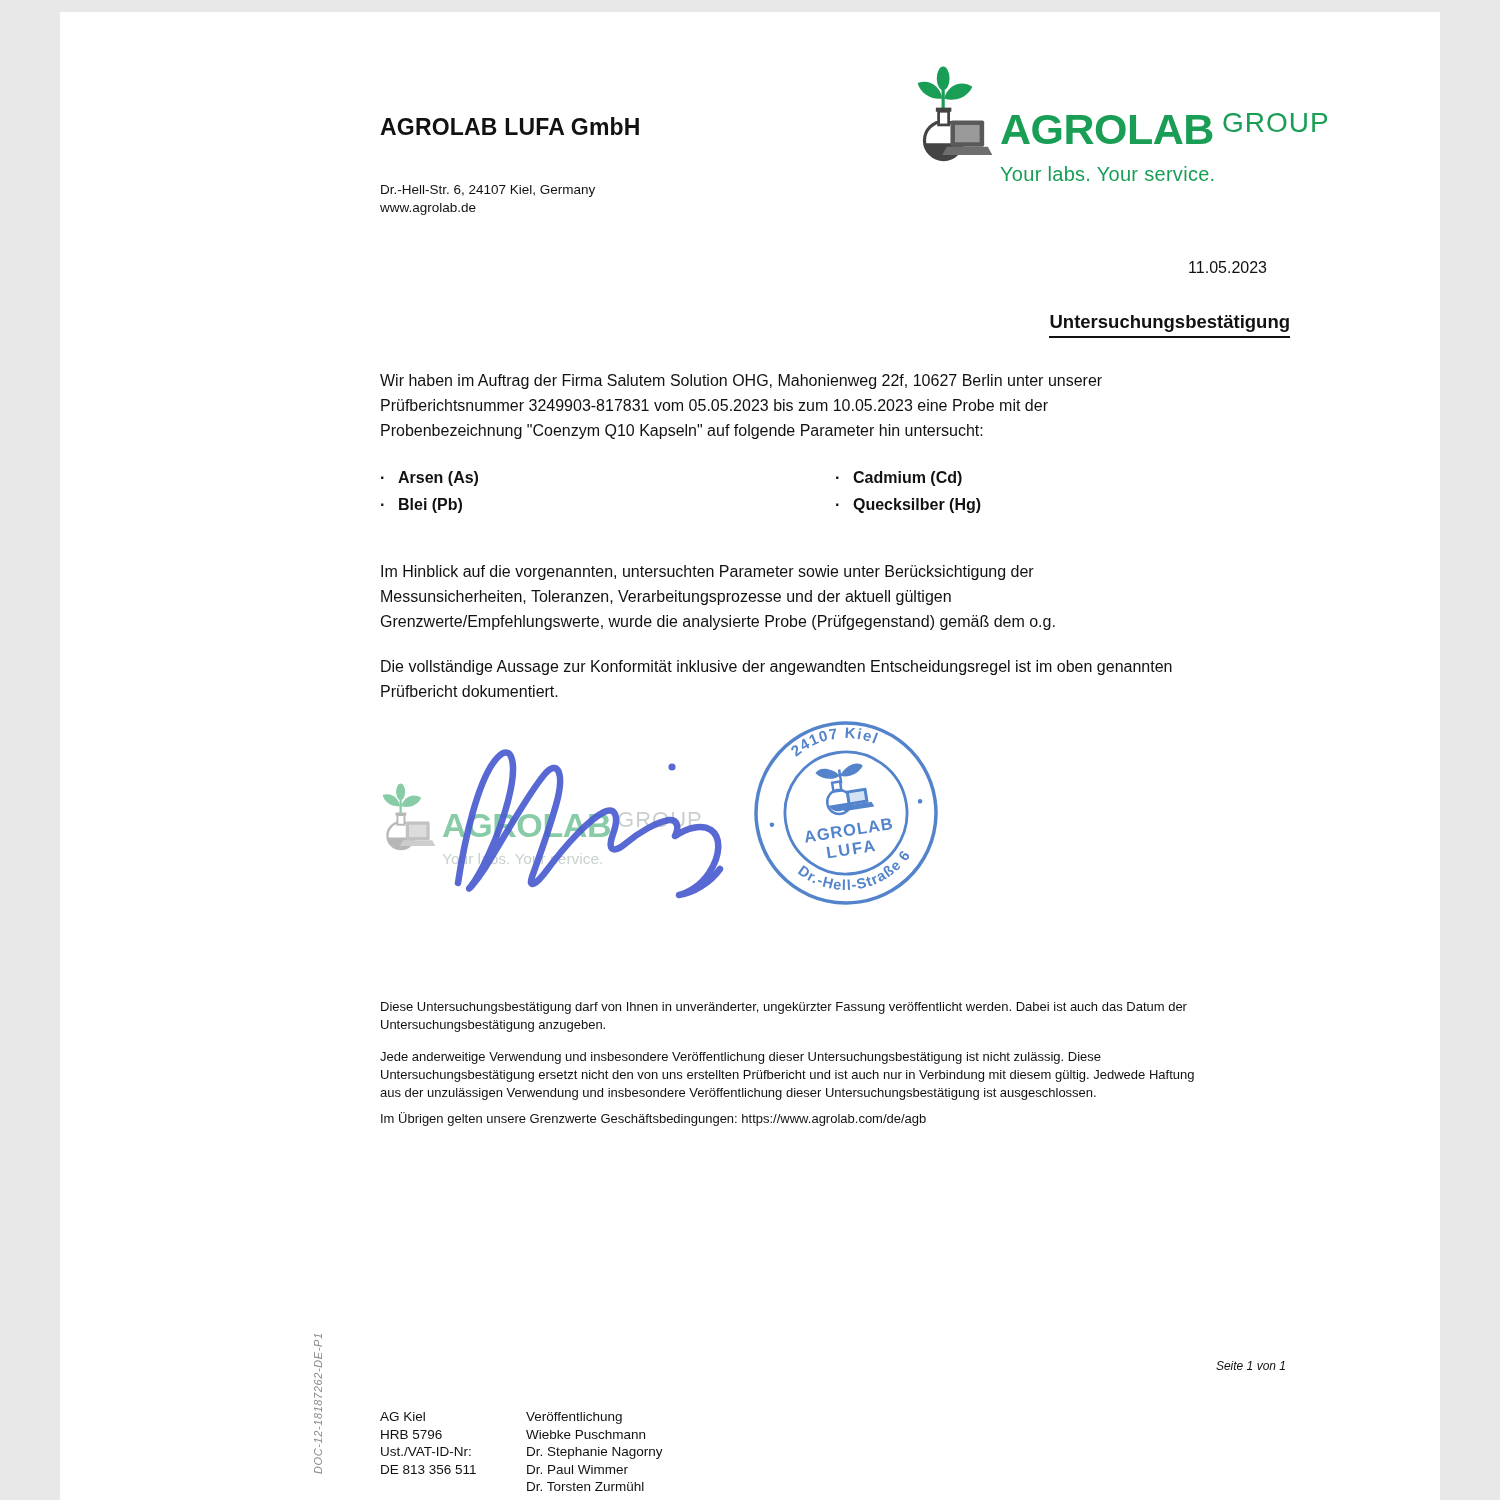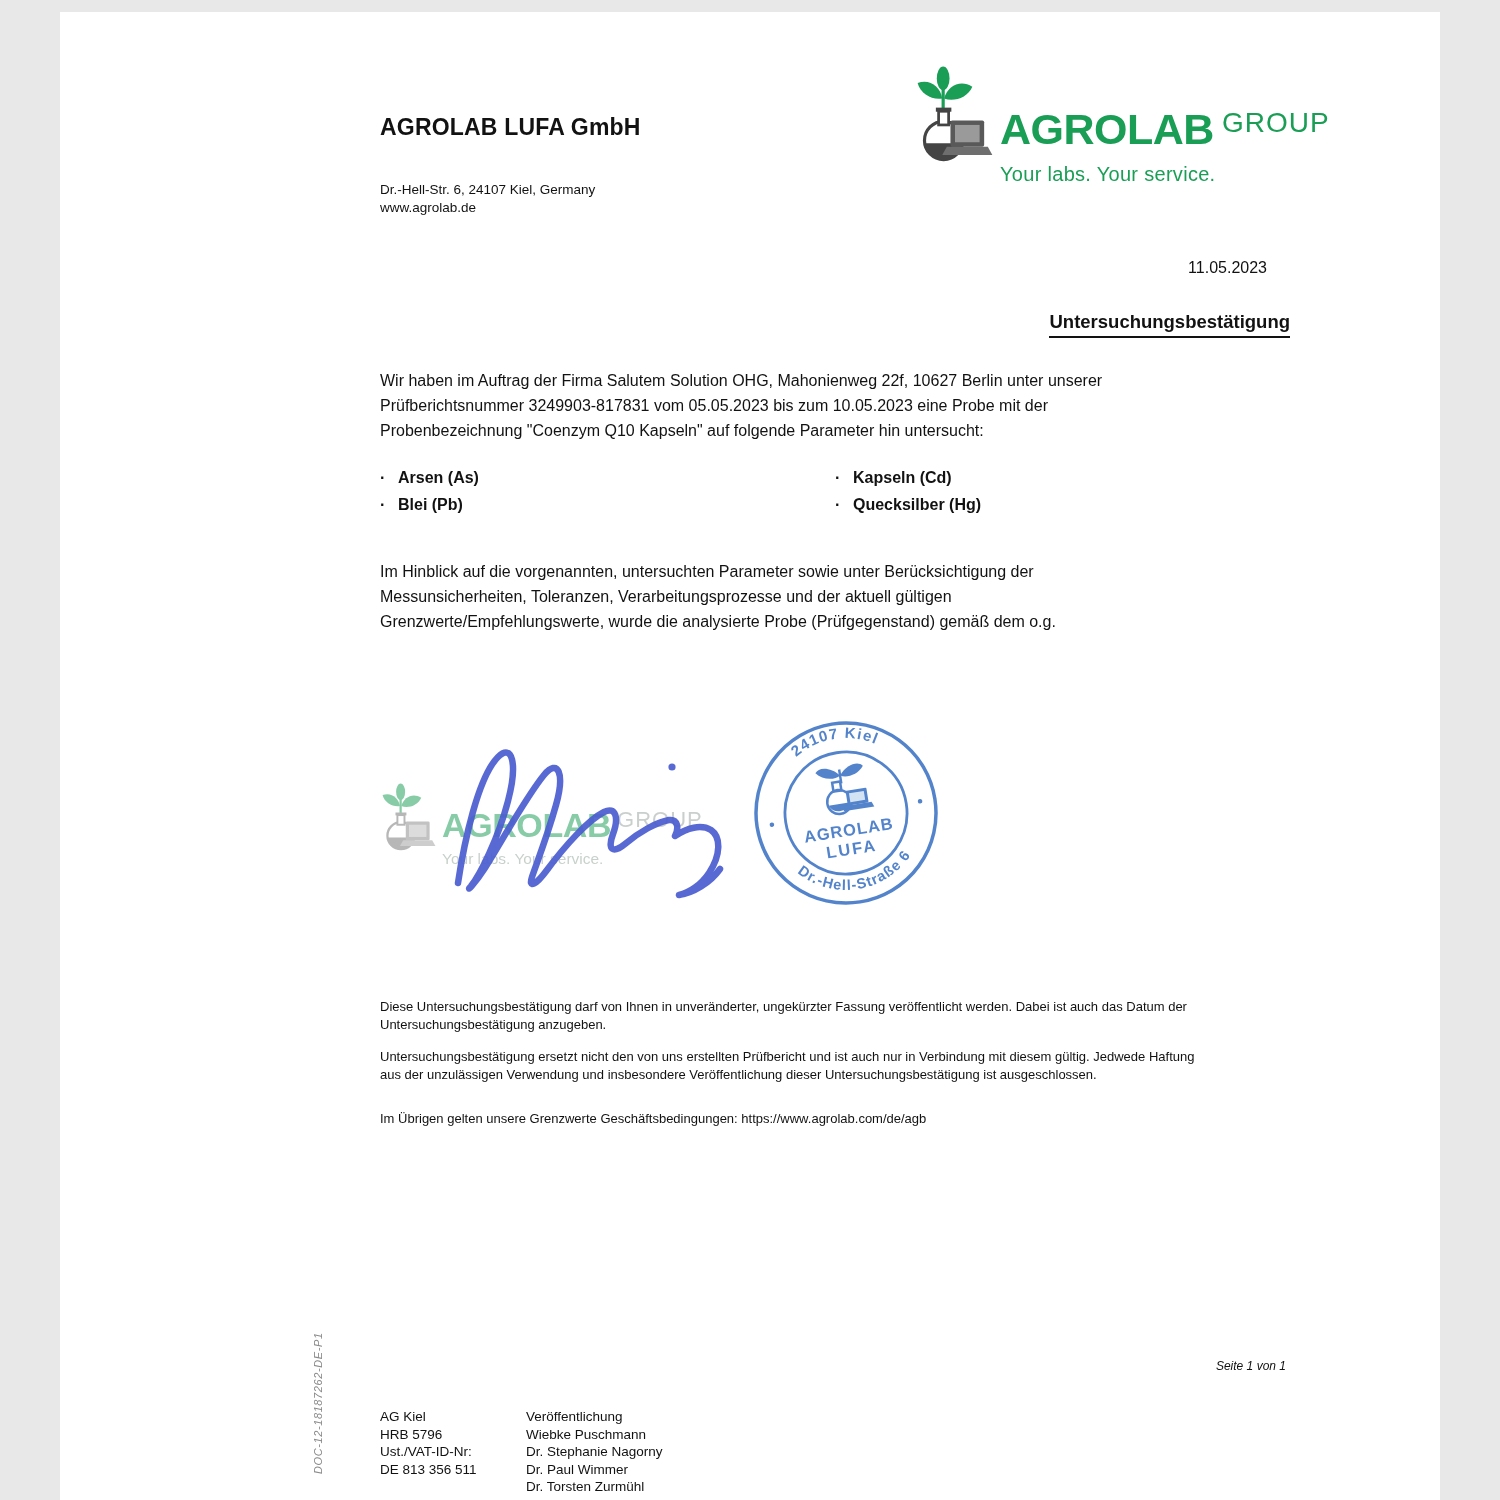--- a/index.html
+++ b/index.html
@@ -109,36 +109,40 @@
           <span>Arsen (As)</span>
         </div>
         <div class="param-row">
           <span class="bullet">·</span>
           <span>Blei (Pb)</span>
         </div>
       </div>
       <div class="param-col">
         <div class="param-row">
           <span class="bullet">·</span>
-          <span>Kapseln (Cd)</span>
+          <span>Cadmium (Cd)</span>
         </div>
         <div class="param-row">
           <span class="bullet">·</span>
           <span>Quecksilber (Hg)</span>
         </div>
       </div>
     </div>
   </div>
 
   <div class="abs bodytext conclusion">
     <div>Im Hinblick auf die vorgenannten, untersuchten Parameter sowie unter Berücksichtigung der</div>
     <div>Messunsicherheiten, Toleranzen, Verarbeitungsprozesse und der aktuell gültigen</div>
     <div>Grenzwerte/Empfehlungswerte, wurde die analysierte Probe (Prüfgegenstand) gemäß dem o.g.</div>
   </div>
 
+  <div class="abs bodytext conformity">
+    <div>Die vollständige Aussage zur Konformität inklusive der angewandten Entscheidungsregel ist im oben genannten</div>
+    <div>Prüfbericht dokumentiert.</div>
+  </div>
 
   <div class="abs watermark">
     <svg class="wm-icon" viewBox="0 0 90 110">
       <path d="M32 22 L32 54" stroke="#1A9E56" stroke-width="3.5" fill="none"></path>
       <ellipse cx="32" cy="16" rx="7" ry="13" fill="#1A9E56"></ellipse>
       <path d="M31 38 C20 40 7 33 4 21 C17 16 29 25 31 38 Z" fill="#1A9E56"></path>
       <path d="M33 38 C44 42 59 37 64 25 C51 17 37 24 33 38 Z" fill="#1A9E56"></path>
       <circle cx="32.5" cy="84" r="21" fill="#ffffff" stroke="#777777" stroke-width="3.5"></circle>
       <path d="M11.9 87 A20.7 20.7 0 0 0 53.1 87 Z" fill="#777777"></path>
       <rect x="27" y="52" width="11" height="15" fill="#ffffff" stroke="#777777" stroke-width="3"></rect>
@@ -199,20 +203,21 @@
       <text x="96" y="138" text-anchor="middle" font-family="Liberation Sans, DejaVu Sans, sans-serif" font-size="16.5" font-weight="bold" letter-spacing="2" fill="#3B73C4">LUFA</text>
     </g>
   </svg>
 
 
   <div class="abs legal legal-p1">
     <div>Diese Untersuchungsbestätigung darf von Ihnen in unveränderter, ungekürzter Fassung veröffentlicht werden. Dabei ist auch das Datum der</div>
     <div>Untersuchungsbestätigung anzugeben.</div>
   </div>
   <div class="abs legal legal-p2">
+    <div>Jede anderweitige Verwendung und insbesondere Veröffentlichung dieser Untersuchungsbestätigung ist nicht zulässig. Diese</div>
     <div>Untersuchungsbestätigung ersetzt nicht den von uns erstellten Prüfbericht und ist auch nur in Verbindung mit diesem gültig. Jedwede Haftung</div>
     <div>aus der unzulässigen Verwendung und insbesondere Veröffentlichung dieser Untersuchungsbestätigung ist ausgeschlossen.</div>
   </div>
   <div class="abs legal legal-p3">
     <div>Im Übrigen gelten unsere Grenzwerte Geschäftsbedingungen: https://www.agrolab.com/de/agb</div>
   </div>
 
   <div class="abs page-num">Seite 1 von 1</div>
 
   <div class="abs footer-col footer-col1">

